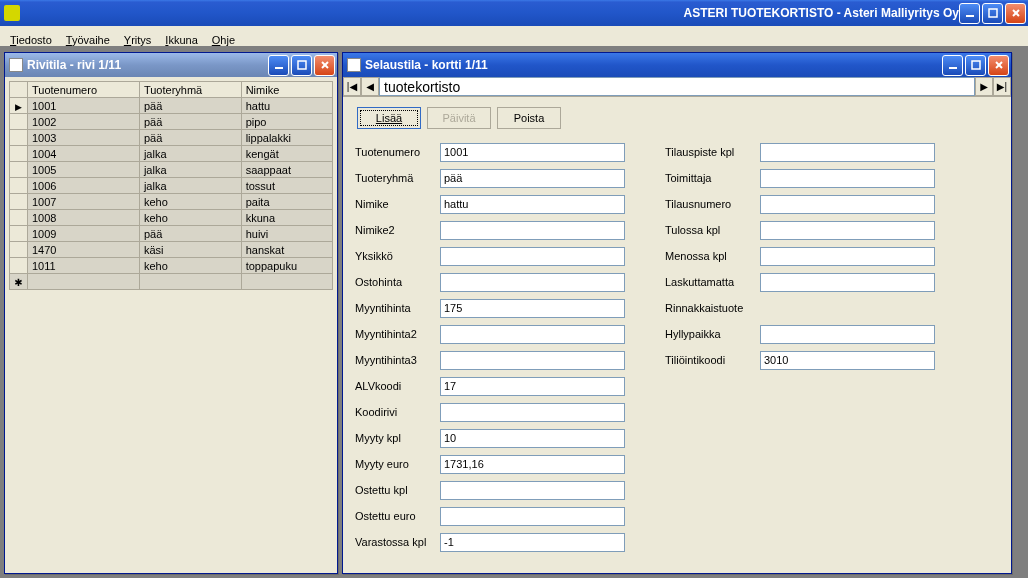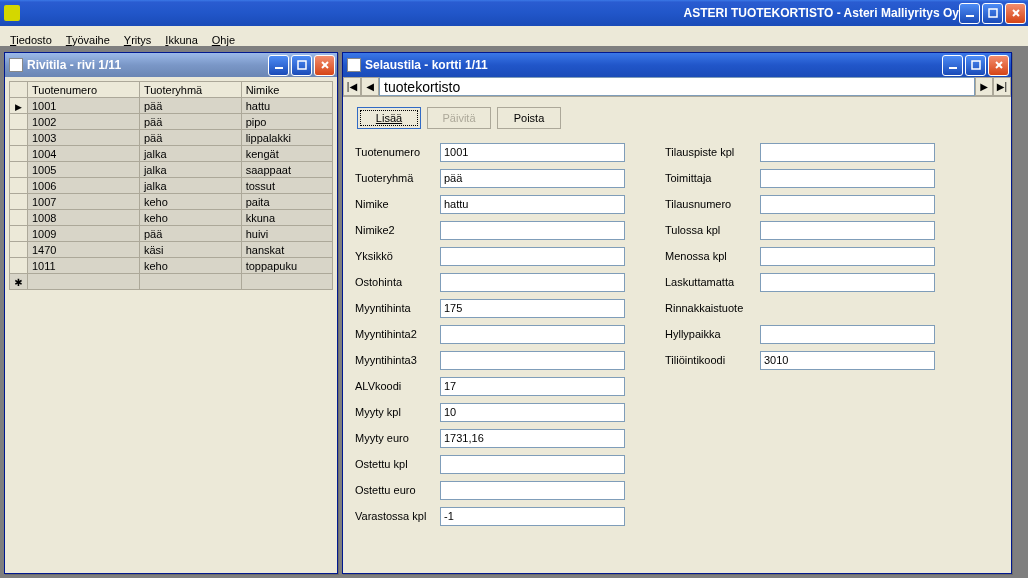--- a/index.html
+++ b/index.html
@@ -421,20 +421,24 @@
             </div>
             <div class="field-row">
               <span class="lbl">Myyntihinta3</span>
               <input class="inp" style="">
             </div>
             <div class="field-row">
               <span class="lbl">ALVkoodi</span>
               <input class="inp" value="17" style="">
             </div>
             <div class="field-row">
+              <span class="lbl">Koodirivi</span>
+              <input class="inp" style="">
+            </div>
+            <div class="field-row">
               <span class="lbl">Myyty kpl</span>
               <input class="inp" value="10" style="">
             </div>
             <div class="field-row">
               <span class="lbl">Myyty euro</span>
               <input class="inp" value="1731,16" style="">
             </div>
             <div class="field-row">
               <span class="lbl">Ostettu kpl</span>
               <input class="inp" style="">

